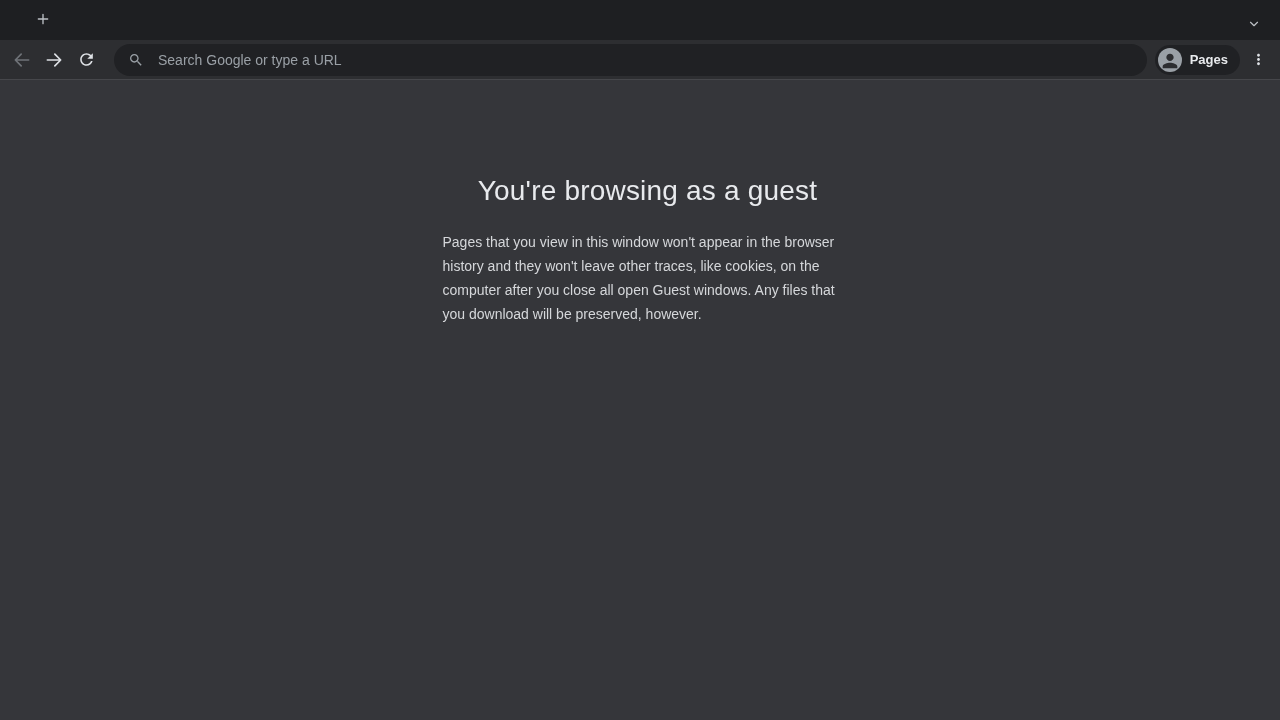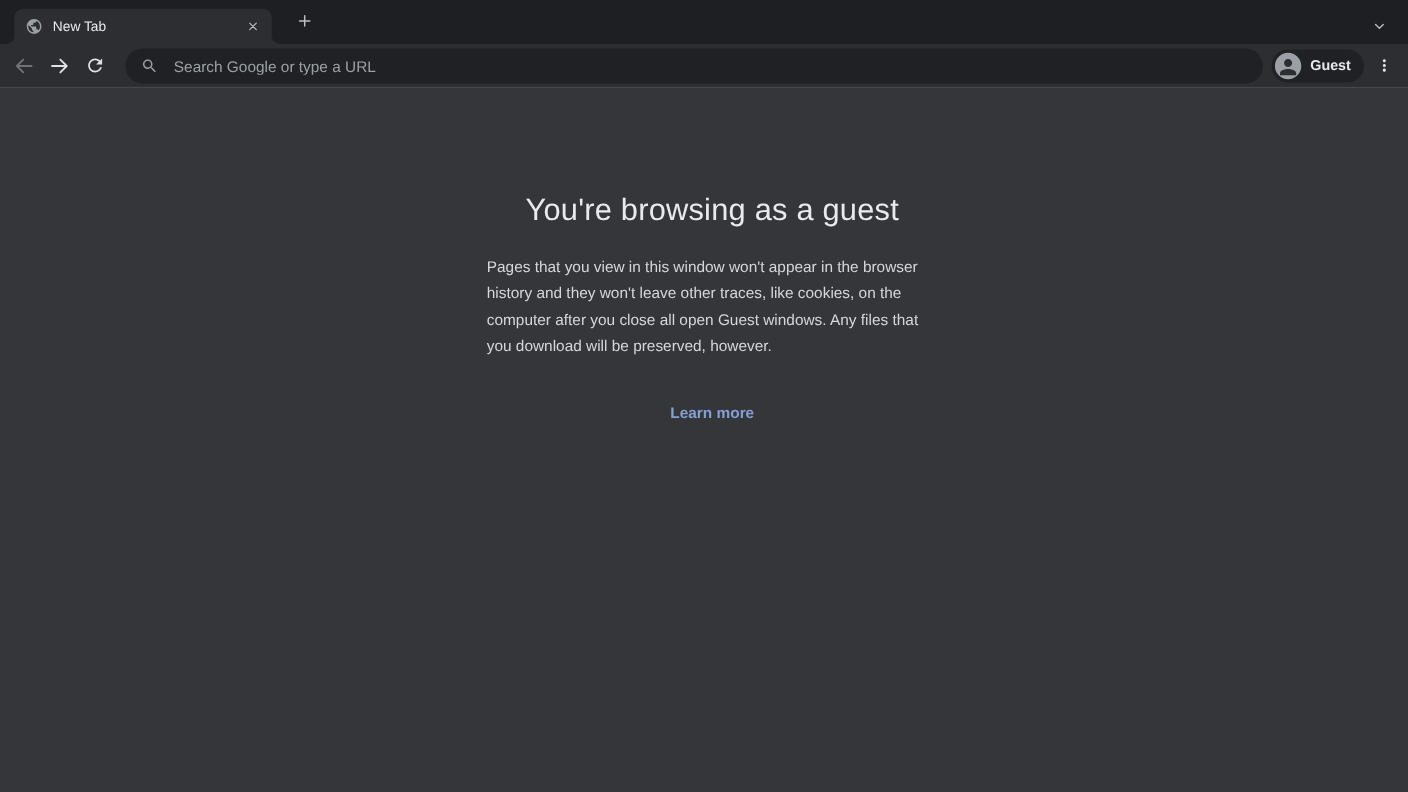--- a/index.html
+++ b/index.html
@@ -56,35 +56,20 @@
   .learn-more{display:block;margin-top:41px;text-align:center;font-size:14px;font-weight:bold;
     color:var(--link,#84a0d2);text-decoration:none;cursor:pointer;}
   svg{display:block;}
 </style>
 </head>
 <body>
 
 <div>
 
   <div class="tab-strip">
-    <div class="tab">
-      <span class="favicon">
-        <svg width="16" height="16" viewBox="0 0 24 24" fill="currentColor">
-            <path d="M12 2C6.48 2 2 6.48 2 12s4.48 10 10 10 10-4.48 10-10S17.52 2 12 2zm-1 17.93c-3.95-.49-7-3.85-7-7.93 0-.62.08-1.21.21-1.79L9 15v1c0 1.1.9 2 2 2v1.93zm6.9-2.54c-.26-.81-1-1.39-1.9-1.39h-1v-3c0-.55-.45-1-1-1H8v-2h2c.55 0 1-.45 1-1V7h2c1.1 0 2-.9 2-2v-.41c2.93 1.19 5 4.06 5 7.41 0 2.08-.8 3.97-2.1 5.39z"></path>
-          </svg>
-      </span>
-      <span class="tab-title">New Tab</span>
-      <button class="icon-btn tab-close">
-        <span>
-          <svg width="12" height="12" viewBox="0 0 24 24" fill="none" stroke="currentColor" stroke-width="2" stroke-linecap="round">
-              <path d="M6 6l12 12M18 6L6 18"></path>
-            </svg>
-        </span>
-      </button>
-    </div>
     <button class="icon-btn new-tab-btn">
       <span>
         <svg width="16" height="16" viewBox="0 0 24 24" fill="none" stroke="currentColor" stroke-width="2" stroke-linecap="round">
             <path d="M12 5v14M5 12h14"></path>
           </svg>
       </span>
     </button>
     <button class="icon-btn tab-overview-btn">
       <span>
         <svg width="14" height="14" viewBox="0 0 24 24" fill="none" stroke="currentColor" stroke-width="2" stroke-linecap="round" stroke-linejoin="round">
@@ -125,33 +110,32 @@
       </span>
       <input type="text" placeholder="Search Google or type a URL" style="">
     </div>
 
     <button class="profile-btn">
       <span class="avatar">
         <svg width="22" height="22" viewBox="0 0 24 24" fill="currentColor">
             <path d="M12 12c2.21 0 4-1.79 4-4s-1.79-4-4-4-4 1.79-4 4 1.79 4 4 4zm0 2c-2.67 0-8 1.34-8 4v2h16v-2c0-2.66-5.33-4-8-4z"></path>
           </svg>
       </span>
-      <span class="profile-label">Guest</span>
+      <span class="profile-label">Pages</span>
     </button>
 
     <button class="icon-btn menu-btn">
       <span>
         <svg width="17" height="17" viewBox="0 0 24 24" fill="currentColor">
             <path d="M12 8c1.1 0 2-.9 2-2s-.9-2-2-2-2 .9-2 2 .9 2 2 2zm0 2c-1.1 0-2 .9-2 2s.9 2 2 2 2-.9 2-2-.9-2-2-2zm0 6c-1.1 0-2 .9-2 2s.9 2 2 2 2-.9 2-2-.9-2-2-2z"></path>
           </svg>
       </span>
     </button>
   </div>
 
   <div class="page">
     <div class="guest-card">
       <h1 class="guest-heading">You're browsing as a guest</h1>
       <p class="guest-body">Pages that you view in this window won't appear in the browser history and they won't leave other traces, like cookies, on the computer after you close all open Guest windows. Any files that you download will be preserved, however.</p>
-      <a class="learn-more">Learn more</a>
     </div>
   </div>
 
 </div>
 
 </body></html>

